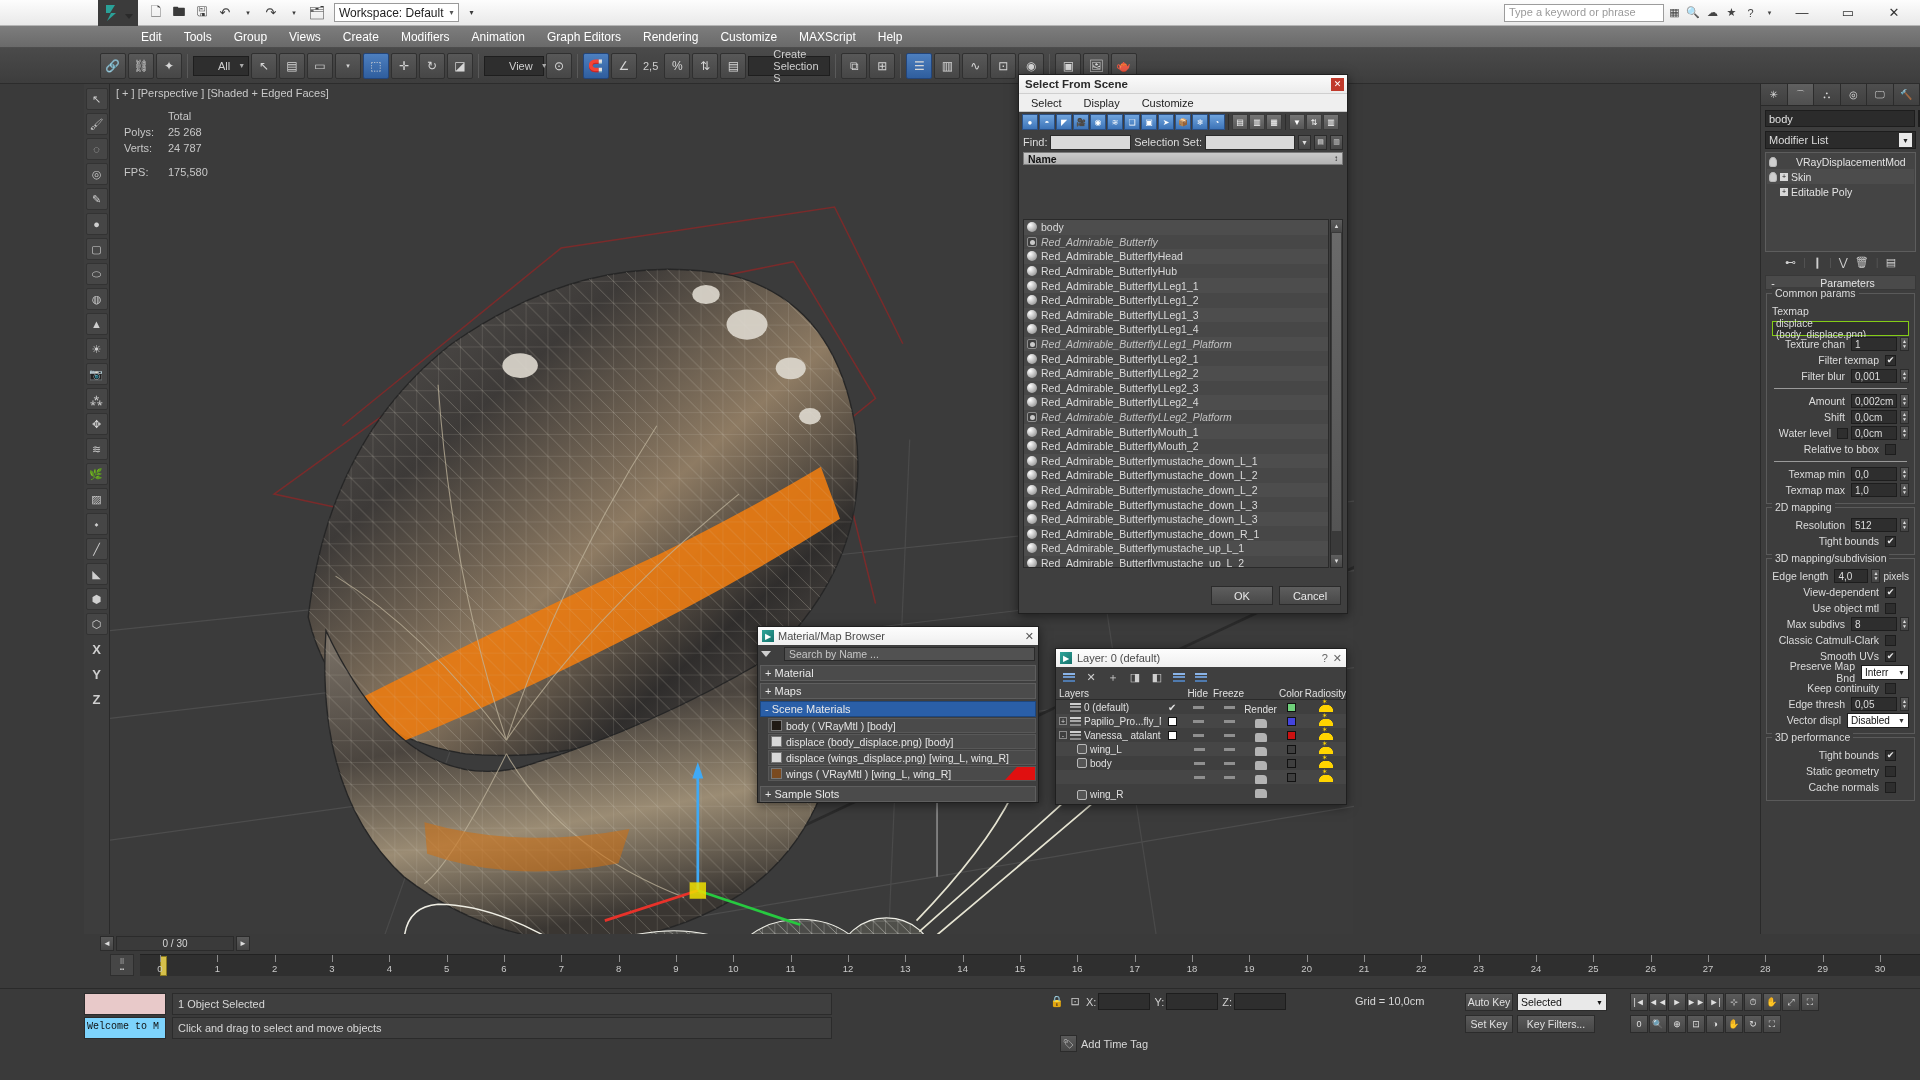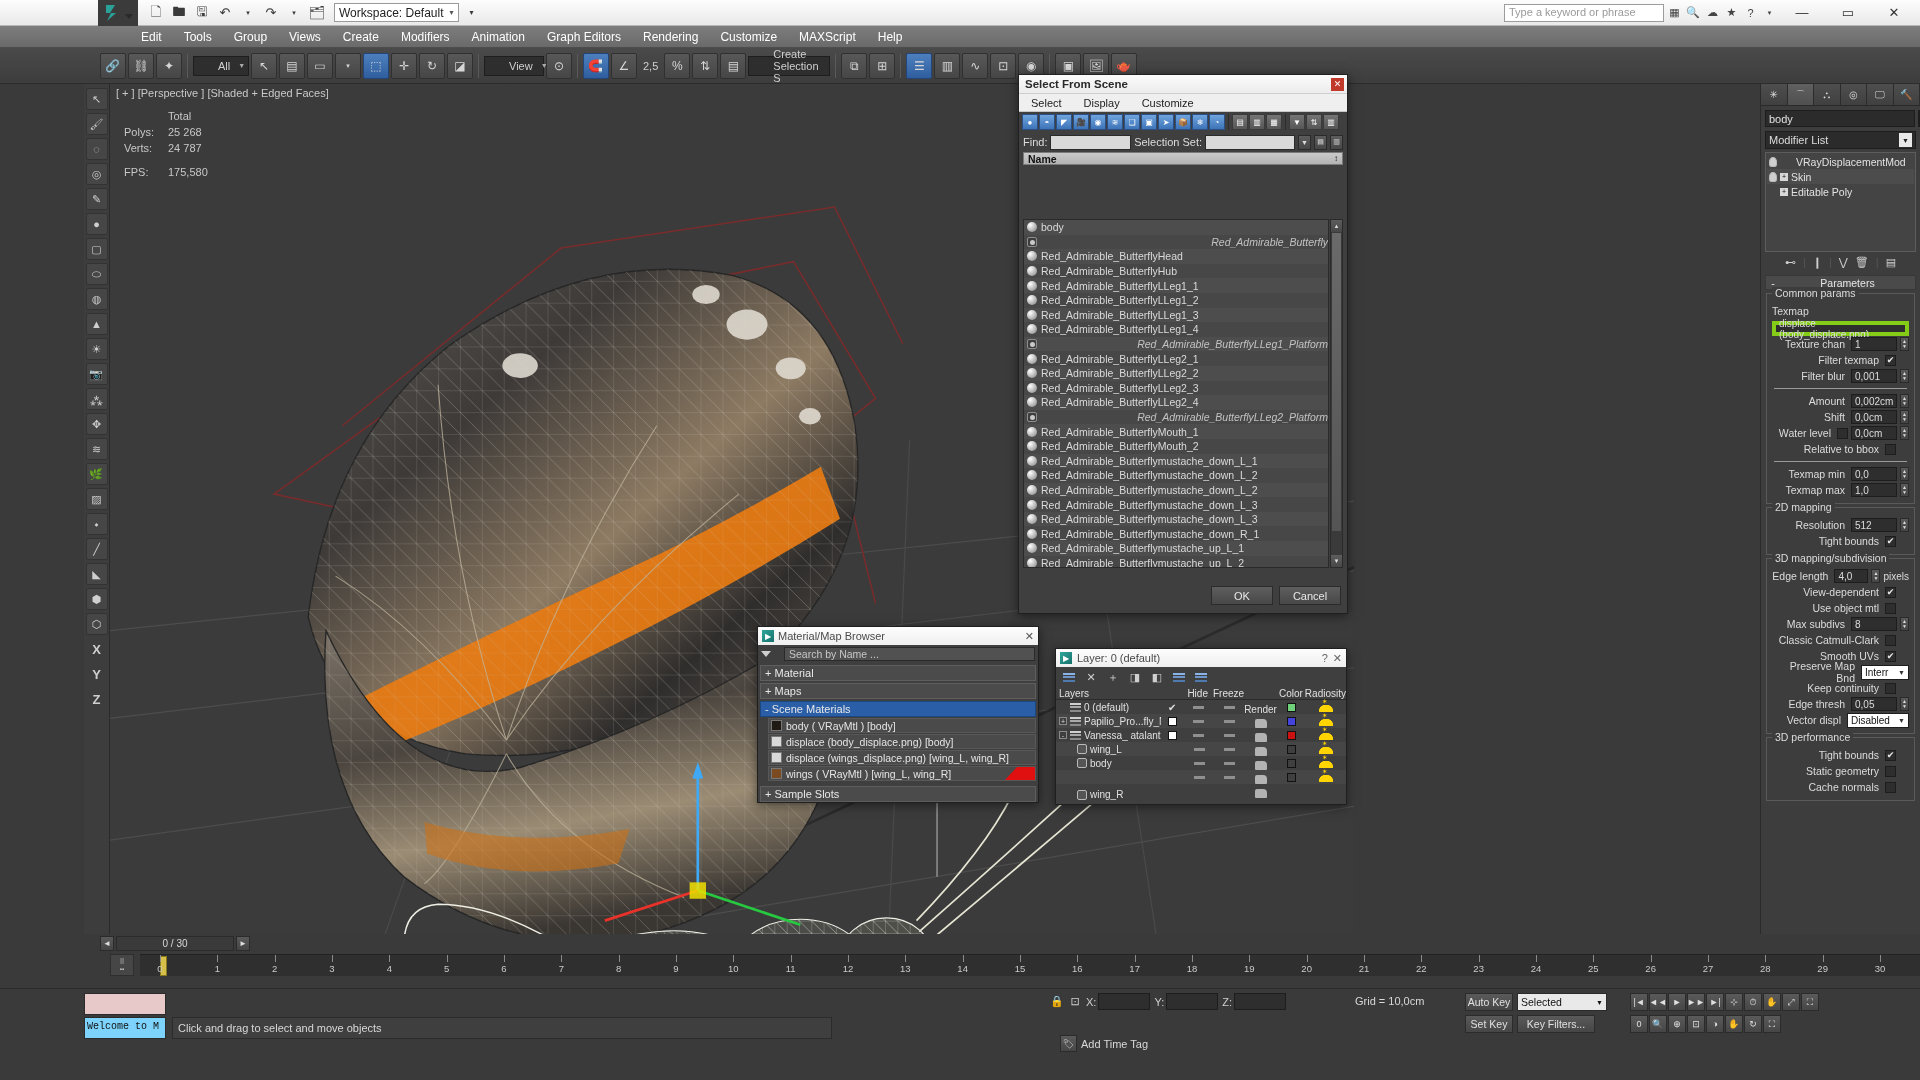--- a/index.html
+++ b/index.html
@@ -112,21 +112,21 @@
     font-size:10px;display:flex;align-items:center;padding:0 3px;}
   .spinbtn{width:9px;height:14px;background:linear-gradient(#5a5a5a,#454545);
     border:1px solid #2b2b2b;display:flex;flex-direction:column;align-items:center;
     justify-content:center;font-size:5px;color:#ddd;line-height:5px;}
   .chk{width:11px;height:11px;background:#2e2e2e;border:1px solid #1d1d1d;
     display:flex;align-items:center;justify-content:center;font-size:9px;color:#e8e8e8;}
   .chk.on::after{content:"\2714";}
   .radio{width:9px;height:9px;border-radius:50%;border:1px solid #1d1d1d;background:#2e2e2e;
     display:flex;align-items:center;justify-content:center;}
   .radio.on::after{content:"";width:4px;height:4px;border-radius:50%;background:#e4e4e4;}
-  .texfield{margin-top:2px;height:15px;background:#2e2e2e;border:4px solid #84cc16;
+  .texfield{margin-top:2px;height:15px;background:#2e2e2e;border:1px solid #84cc16;
     font-size:10px;color:#dcdcdc;display:flex;align-items:center;padding:0 3px;}
   .hr{height:1px;background:#9a9a9a;margin:4px 2px;}
   .sel{height:15px;background:#fff;border:1px solid #1d1d1d;color:#111;font-size:10px;
     display:flex;align-items:center;padding:0 3px;}
   .sel .ca{margin-left:auto;font-size:7px;color:#333;}
 
   
   .sfs{position:absolute;left:1018px;top:74px;width:330px;height:540px;
     background:#3f3f3f;border:1px solid #202020;box-shadow:0 2px 10px rgba(0,0,0,.5);}
   .sfs-tb{height:19px;background:linear-gradient(#fbfbfb,#ececec);display:flex;
@@ -154,21 +154,21 @@
     font-size:7px;color:#ddd;}
   .sfs-head{height:13px;background:linear-gradient(#c9c9c9,#b3b3b3);display:flex;
     align-items:center;border:1px solid #7a7a7a;margin:0 4px;}
   .sfs-head .hn{font-size:10.5px;color:#111;font-weight:bold;padding-left:4px;flex:1;}
   .sfs-head .hs{font-size:8px;color:#222;padding-right:4px;}
   .sfs-list{position:absolute;left:4px;right:18px;top:144px;bottom:45px;
     background:#474747;border:1px solid #2a2a2a;overflow:hidden;}
   .lrow{height:14.6px;display:flex;align-items:center;gap:4px;padding-left:3px;
     font-size:10.5px;color:#dadada;}
   .lrow:nth-child(odd){background:#4d4d4d;}
-  .lrow.it{font-style:italic;color:#c2c2c2;justify-content:space-between;}
+  .lrow.it{font-style:italic;color:#c2c2c2;}
   .sphere{width:10px;height:10px;border-radius:50%;
     background:radial-gradient(circle at 32% 30%,#fff,#b8b8b8 55%,#7e7e7e);
     flex:none;}
   .camico{width:10px;height:10px;background:#3e3e3e;border:1px solid #8e8e8e;
     border-radius:2px;flex:none;position:relative;}
   .camico::after{content:"";position:absolute;left:2px;top:2px;width:5px;height:5px;
     border-radius:50%;background:#c9c9c9;}
   .sfs-scroll{position:absolute;right:4px;top:144px;bottom:45px;width:13px;
     background:#3a3a3a;border:1px solid #2a2a2a;}
   .sfs-scroll .up,.sfs-scroll .dn{height:12px;background:linear-gradient(#5d5d5d,#474747);
@@ -1274,20 +1274,21 @@
         <div class="tick" style="left: 1682.67px;"></div>
         <div class="tickl" style="left: 1682.67px;">29</div>
         <div class="tick" style="left: 1740px;"></div>
         <div class="tickl" style="left: 1740px;">30</div>
       </div>
   </div>
 
   <div class="statusbar">
     <div class="maxlisten"></div>
     <div class="maxlisten2">Welcome to M</div>
+    <div class="stat1">1 Object Selected</div>
     <div class="stat2">Click and drag to select and move objects</div>
 
     <div class="coords">
       <span class="ltool">🔒</span>
       <span class="ltool">⊡</span>
       <span class="cfield">
           <span class="cl">X:</span>
           <span class="ci"></span>
         </span>
       <span class="cfield">

